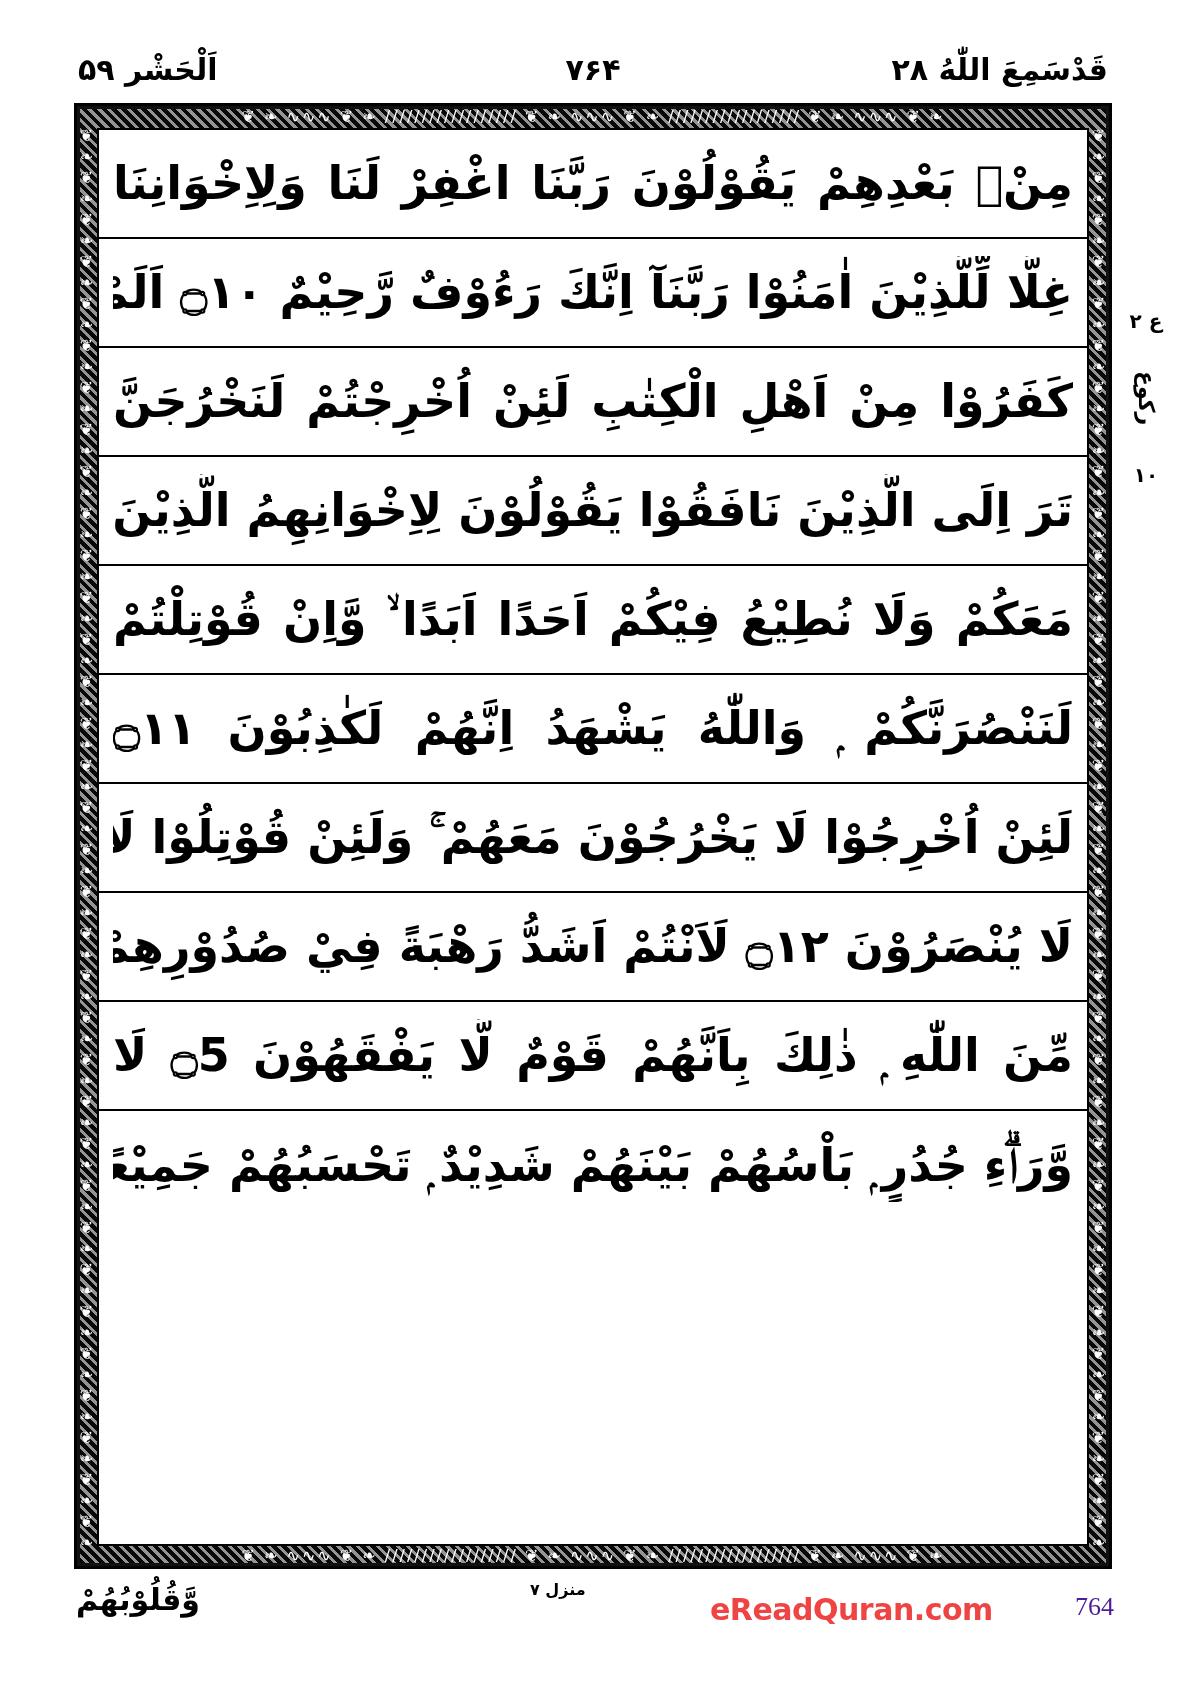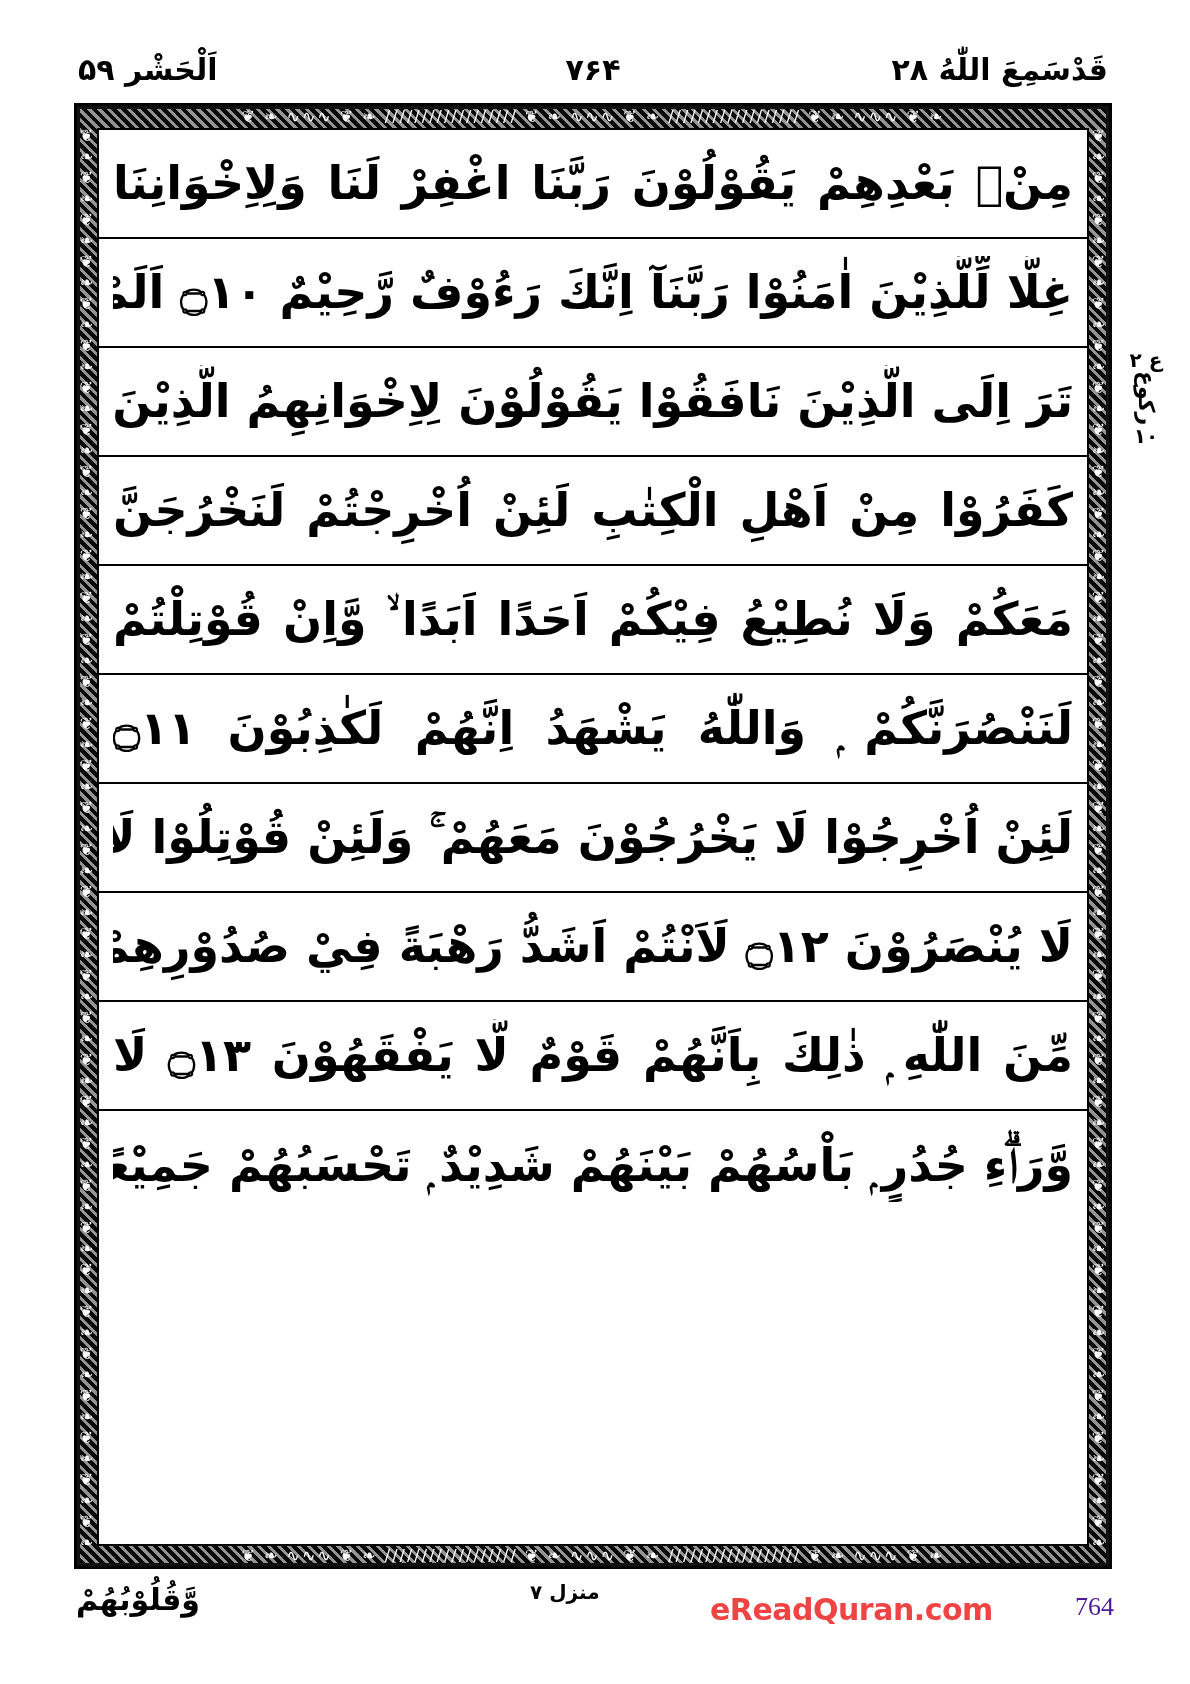--- a/index.html
+++ b/index.html
@@ -27,25 +27,25 @@
 
   .text-area { position: relative; background: #fff; border: 2px solid #000; height: 100%; box-sizing: border-box; z-index: 1; }
   .line { height: 109px; border-bottom: 2px solid #000; box-sizing: border-box; display: flex; align-items: center;
           direction: rtl; padding: 0 14px; }
   .line:last-child { border-bottom: none; }
   .line-text { width: 100%; font-family: "DejaVu Sans", sans-serif; font-size: 46px; font-weight: bold;
                text-align: justify; text-align-last: justify; white-space: nowrap; overflow: hidden; line-height: 1.6; }
 
   .ruku { position: absolute; left: 1118px; top: 338px; width: 56px; height: 120px;
           display: flex; flex-direction: column; align-items: center; justify-content: center;
-          font-size: 20px; font-weight: bold; line-height: 1.1; direction: rtl; }
+          font-size: 20px; font-weight: bold; line-height: 1.1; direction: rtl; gap: 39px; }
   .ruku .r-word { writing-mode: vertical-rl; font-size: 22px; }
 
   .footer-catch { position: absolute; left: 76px; top: 1582px; font-size: 30px; font-weight: bold; direction: rtl; }
-  .footer-manzil { position: absolute; left: 530px; top: 1580px; font-size: 20px; font-weight: bold; direction: rtl; }
+  .footer-manzil { position: absolute; left: 530px; top: 1580px; font-size: 16px; font-weight: bold; direction: rtl; }
   .footer-brand { position: absolute; left: 710px; top: 1592px; font-family: "DejaVu Sans", sans-serif;
                   font-size: 30px; font-weight: bold; color: #ef4444; letter-spacing: -0.5px; }
   .footer-pnum { position: absolute; left: 1075px; top: 1592px; font-family: "Liberation Serif", serif; font-size: 26px; color: #4c1d95; }
 </style>
 </head>
 <body>
 
 <div class="header">
   <span class="hdr-surah">اَلْحَشْر ۵۹</span>
   <span class="hdr-page">۷۶۴</span>
@@ -59,39 +59,39 @@
   <div class="orn orn-right">❦❧❦❧❦❧❦❧❦❧❦❧❦❧❦❧❦❧❦❧❦❧❦❧❦❧❦❧❦❧❦❧❦❧❦❧❦❧❦❧❦❧❦❧❦❧❦❧❦❧❦❧❦❧❦❧❦❧❦❧❦❧❦❧❦❧❦❧❦❧❦❧❦❧❦❧</div>
 
   <div class="text-area">
     <div class="line">
         <div class="line-text">مِنْۢ بَعْدِهِمْ يَقُوْلُوْنَ رَبَّنَا اغْفِرْ لَنَا وَلِاِخْوَانِنَا</div>
       </div>
     <div class="line">
         <div class="line-text">غِلًّا لِّلَّذِيْنَ اٰمَنُوْا رَبَّنَآ اِنَّكَ رَءُوْفٌ رَّحِيْمٌ ۝١٠ اَلَمْ</div>
       </div>
     <div class="line">
-        <div class="line-text">تَرَ اِلَى الَّذِيْنَ نَافَقُوْا يَقُوْلُوْنَ لِاِخْوَانِهِمُ الَّذِيْنَ</div>
+        <div class="line-text">كَفَرُوْا مِنْ اَهْلِ الْكِتٰبِ لَئِنْ اُخْرِجْتُمْ لَنَخْرُجَنَّ</div>
       </div>
     <div class="line">
-        <div class="line-text">كَفَرُوْا مِنْ اَهْلِ الْكِتٰبِ لَئِنْ اُخْرِجْتُمْ لَنَخْرُجَنَّ</div>
+        <div class="line-text">تَرَ اِلَى الَّذِيْنَ نَافَقُوْا يَقُوْلُوْنَ لِاِخْوَانِهِمُ الَّذِيْنَ</div>
       </div>
     <div class="line">
         <div class="line-text">مَعَكُمْ وَلَا نُطِيْعُ فِيْكُمْ اَحَدًا اَبَدًا ۙ وَّاِنْ قُوْتِلْتُمْ</div>
       </div>
     <div class="line">
         <div class="line-text">لَنَنْصُرَنَّكُمْ ۭ وَاللّٰهُ يَشْهَدُ اِنَّهُمْ لَكٰذِبُوْنَ ۝١١</div>
       </div>
     <div class="line">
         <div class="line-text">لَئِنْ اُخْرِجُوْا لَا يَخْرُجُوْنَ مَعَهُمْ ۚ وَلَئِنْ قُوْتِلُوْا لَا</div>
       </div>
     <div class="line">
         <div class="line-text">لَا يُنْصَرُوْنَ ۝١٢ لَاَنْتُمْ اَشَدُّ رَهْبَةً فِيْ صُدُوْرِهِمْ</div>
       </div>
     <div class="line">
-        <div class="line-text">مِّنَ اللّٰهِ ۭ ذٰلِكَ بِاَنَّهُمْ قَوْمٌ لَّا يَفْقَهُوْنَ ۝١٣ لَا</div>
+        <div class="line-text">مِّنَ اللّٰهِ ۭ ذٰلِكَ بِاَنَّهُمْ قَوْمٌ لَّا يَفْقَهُوْنَ ۝5 لَا</div>
       </div>
     <div class="line">
         <div class="line-text">وَّرَاۗءِ جُدُرٍ ۭ بَاْسُهُمْ بَيْنَهُمْ شَدِيْدٌ ۭ تَحْسَبُهُمْ جَمِيْعًا</div>
       </div>
   </div>
 </div>
 
 <div class="ruku">
   <span>ع ۲</span>
   <span class="r-word">رکوع</span>

